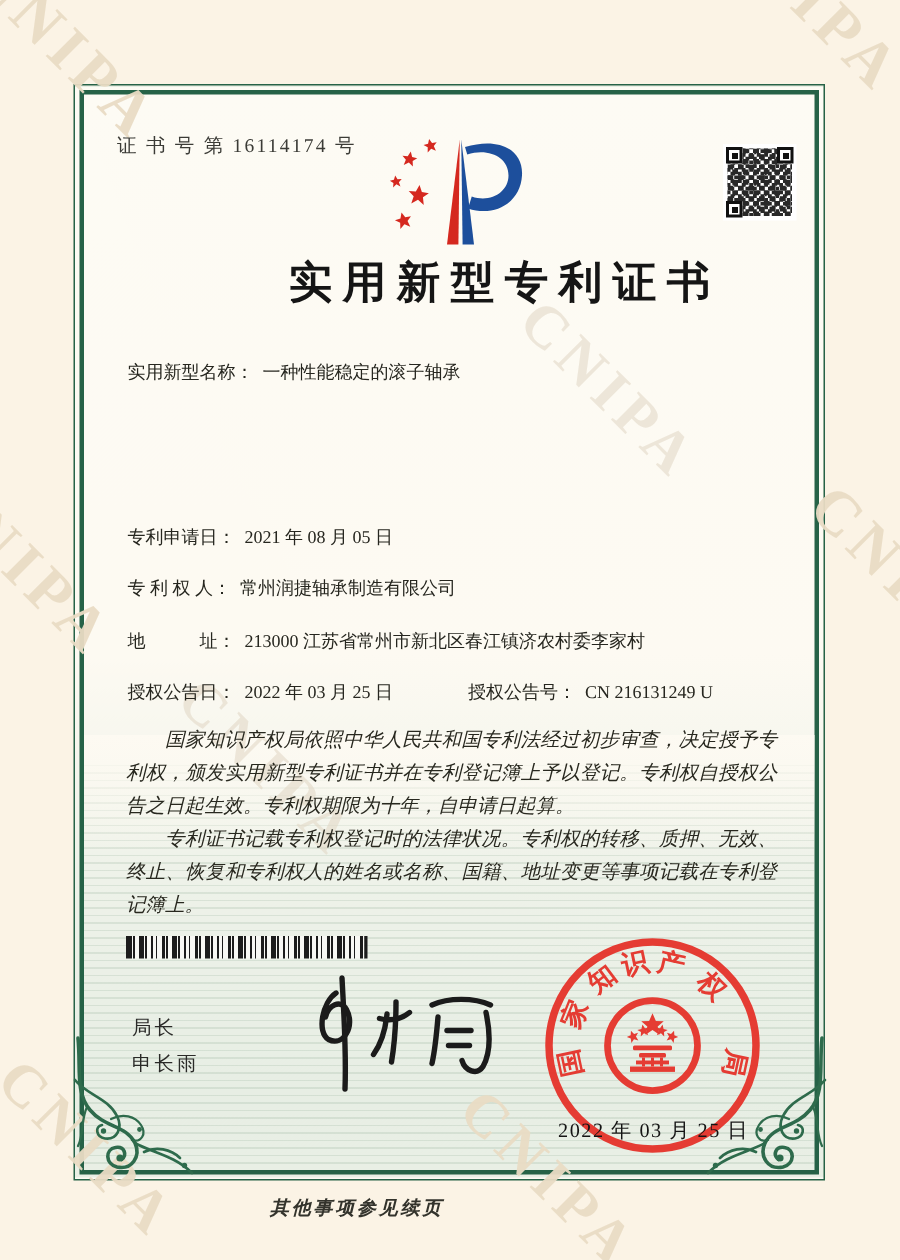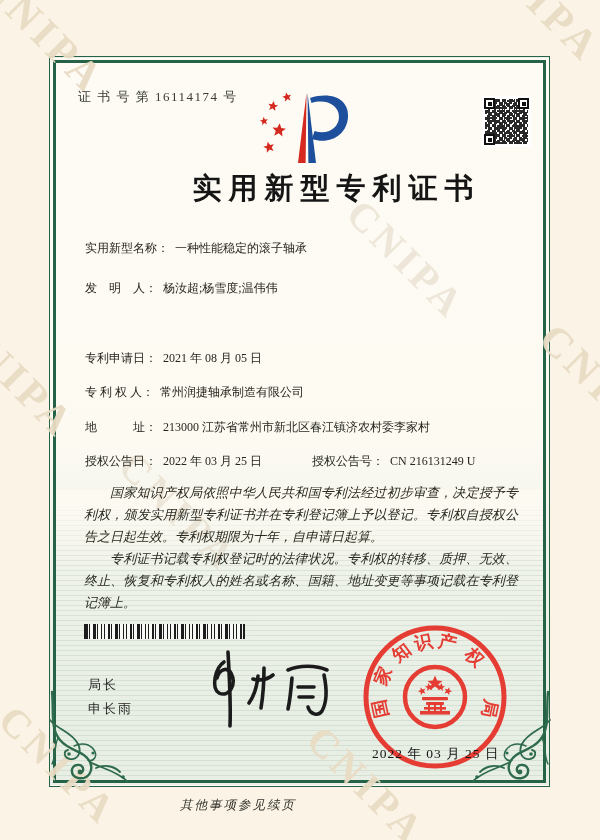--- a/index.html
+++ b/index.html
@@ -125,21 +125,21 @@
     position:absolute;left:372px;top:745px;
     font-size:13.5px;color:#141414;letter-spacing:1px;z-index:4;white-space:nowrap;
   }
 
   .pageno{
     position:absolute;left:50px;width:500px;top:763px;text-align:center;
     font-size:11px;color:#2c2c26;letter-spacing:1px;
   }
   .footer-note{
     position:absolute;left:0;width:476px;top:797px;text-align:center;
-    font-size:12.5px;font-style:italic;color:#33332c;letter-spacing:2px;
+    font-size:12.5px;font-style:italic;color:#33332c;letter-spacing:2px;font-weight:bold;
   }
 </style>
 </head>
 <body>
 
 <div class="sheet">
 
   <div class="wm" style="left:-34px;top:8px;font-size:42px;">CNIPA</div>
   <div class="wm" style="left:462px;top:-24px;font-size:42px;">CNIPA</div>
   <div class="wm" style="left:-64px;top:352px;font-size:42px;">CNIPA</div>
@@ -205,23 +205,20 @@
       <div class="finder f-tl"></div>
       <div class="finder f-tr"></div>
       <div class="finder f-bl"></div>
     </div>
 
     <div class="title">实用新型专利证书</div>
 
     <div class="row r0">
       <span class="lbl">实用新型名称：</span><span class="val">一种性能稳定的滚子轴承</span>
     </div>
-    <div class="row r1">
-      <span class="lbl">发　明　人：</span><span class="val">杨汝超;杨雪度;温伟伟</span>
-    </div>
     <div class="row r3">
       <span class="lbl">专利申请日：</span><span class="val">2021 年 08 月 05 日</span>
     </div>
     <div class="row r4">
       <span class="lbl">专 利 权 人：</span><span class="val">常州润捷轴承制造有限公司</span>
     </div>
     <div class="row r5">
       <span class="lbl">地　　　址：</span><span class="val">213000 江苏省常州市新北区春江镇济农村委李家村</span>
     </div>
     <div class="row r6">

